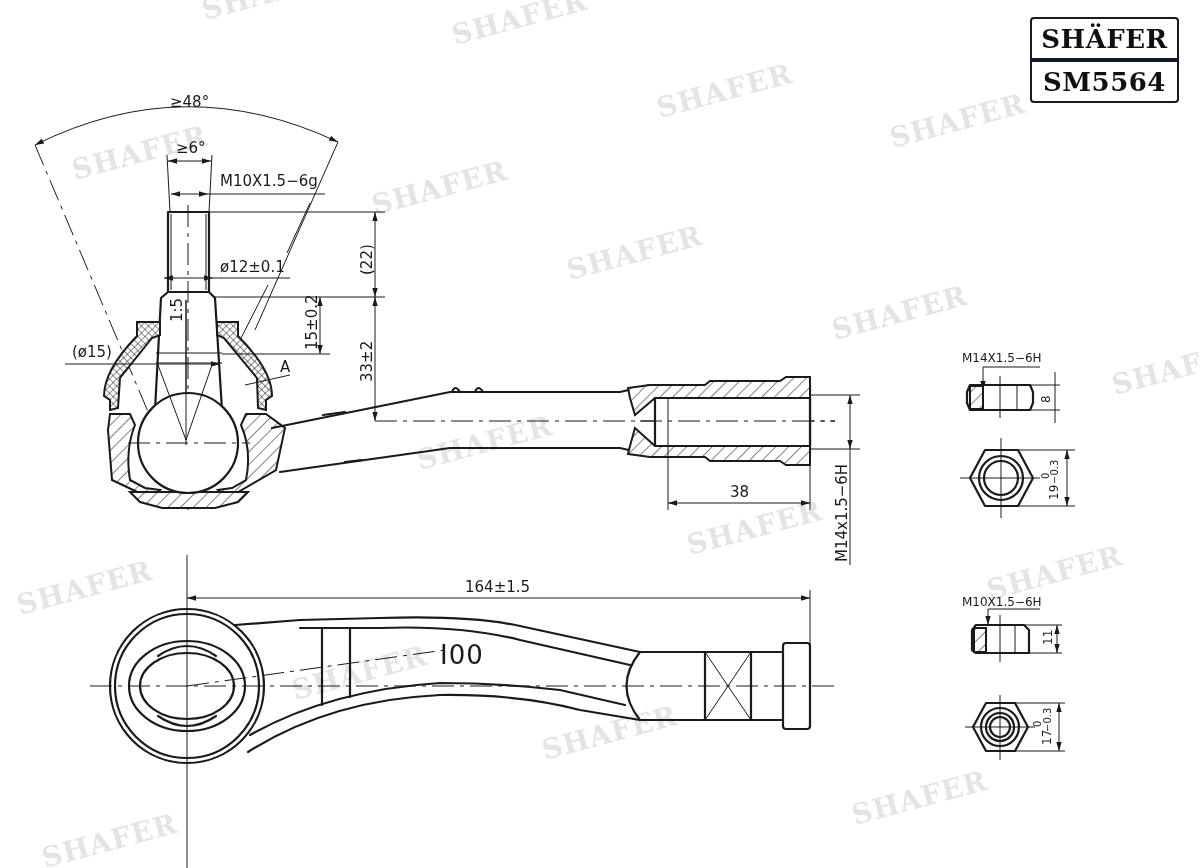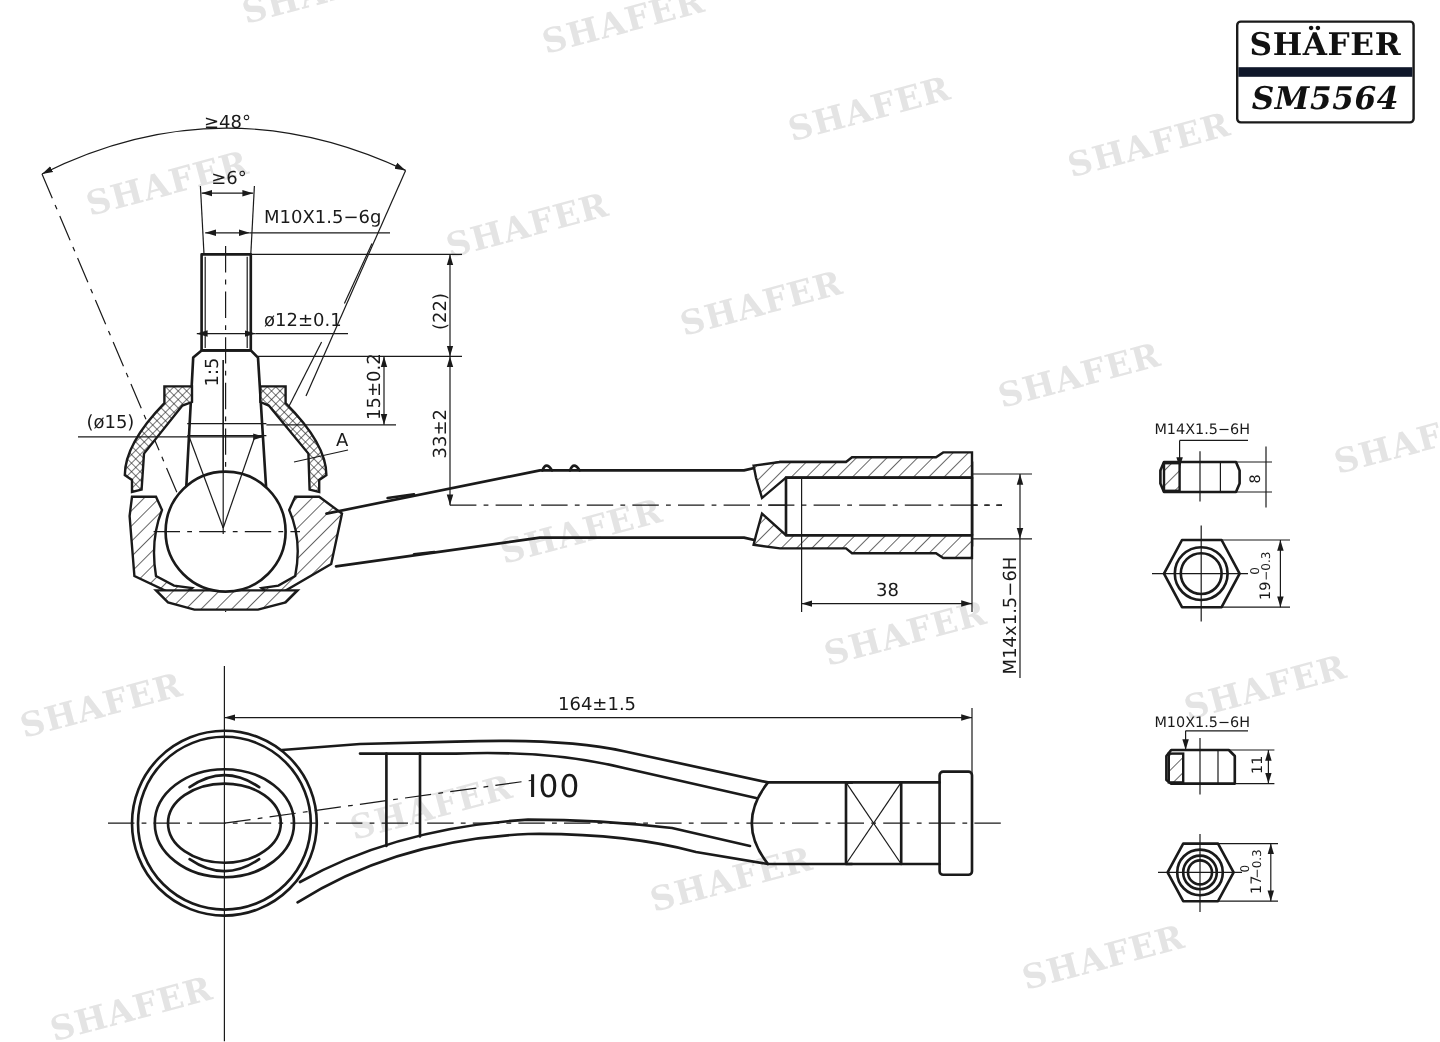--- a/index.html
+++ b/index.html
@@ -16,21 +16,21 @@
     .brand-box {
       position: absolute; left: 1030px; top: 17px; width: 145px; height: 82px;
       border: 2px solid #1a1a1a; border-radius: 4px; background: #fff;
       display: flex; flex-direction: column;
     }
     .brand-row {
       flex: 1; display: flex; align-items: center; justify-content: center;
       font-family: "DejaVu Serif", serif; font-weight: bold; color: #111;
       font-size: 26px; letter-spacing: 0.5px;
     }
-    .brand-row + .brand-row { border-top: 8px solid #0f172a; font-style: italic; }
+    .brand-row + .brand-row { border-top: 4px solid #0f172a; }
   </style>
 </head>
 <body>
 
 <svg id="drawing" viewBox="0 0 1200 868" xmlns="http://www.w3.org/2000/svg">
   <defs>
     <pattern id="hatch" width="9" height="9" patternUnits="userSpaceOnUse" patternTransform="rotate(45)">
       <rect width="9" height="9" fill="#fff"></rect>
       <line x1="0" y1="0" x2="0" y2="9" stroke="#1a1a1a" stroke-width="1.1"></line>
     </pattern>

